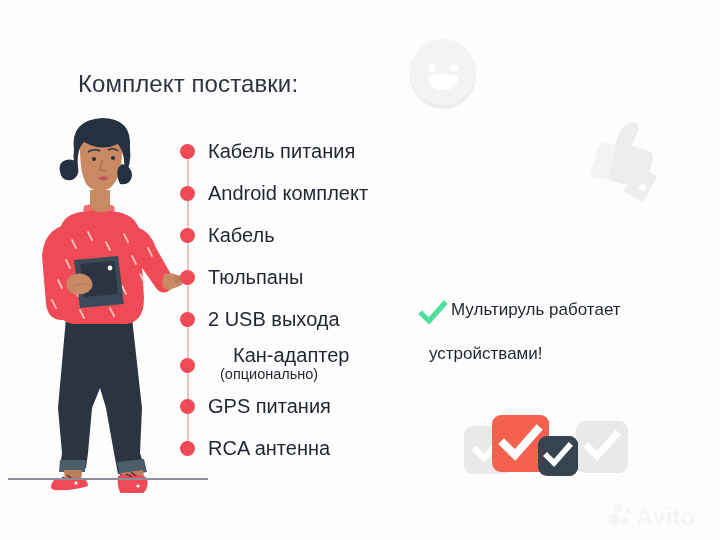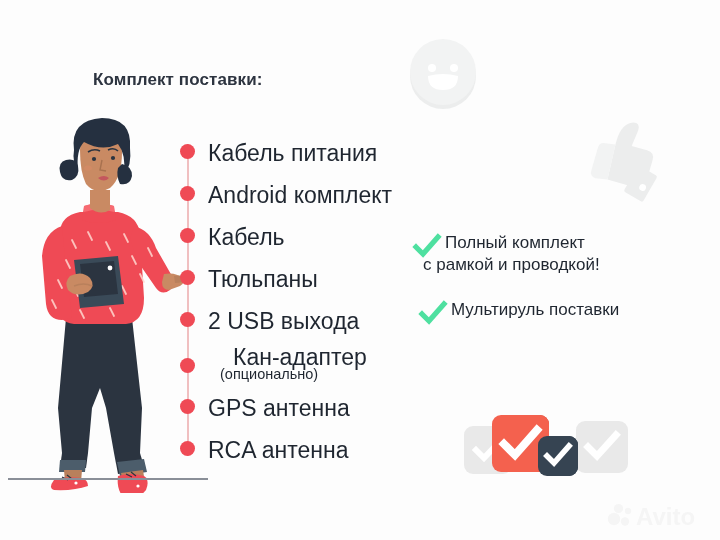--- a/index.html
+++ b/index.html
@@ -34,24 +34,24 @@
     position: absolute;
     left: 582px;
     top: 113px;
     width: 82px;
     height: 90px;
   }
 
   
   .title {
     position: absolute;
-    left: 93px;
+    left: 78px;
     top: 70px;
-    font-size: 17px;
-    font-weight: bold;
+    font-size: 24px;
+    font-weight: normal;
     color: #2d3440;
     letter-spacing: 0.1px;
     white-space: nowrap;
   }
 
   
   .list {
     position: absolute;
     left: 180px;
     top: 132px;
@@ -75,21 +75,21 @@
     position: absolute;
     left: 0px;
     width: 15px;
     height: 15px;
     border-radius: 50%;
     background: #ef4a55;
   }
   .bullet-label {
     position: absolute;
     left: 28px;
-    font-size: 23px;
+    font-size: 20px;
     color: #1f2630;
     white-space: nowrap;
     line-height: 1.18;
     text-align: right;
   }
   .bullet-sub {
     position: absolute;
     left: 40px;
     font-size: 14.5px;
     color: #1f2630;
@@ -300,52 +300,42 @@
     </div>
 
     <div class="list-item" style="top:212px;height:44px;">
       <span class="bullet" style="top:14px;"></span>
       <span class="bullet-label" style="top:0px;margin-left:25px;">Кан-адаптер</span>
       <span class="bullet-sub" style="top:22px;">(опционально)</span>
     </div>
 
     <div class="list-item" style="top:263px;height:24px;">
       <span class="bullet" style="top:4px;"></span>
-      <span class="bullet-label" style="top:0px;">GPS антенна</span>
+      <span class="bullet-label" style="top:0px;">GPS питания</span>
     </div>
 
     <div class="list-item" style="top:305px;height:24px;">
       <span class="bullet" style="top:4px;"></span>
       <span class="bullet-label" style="top:0px;">RCA антенна</span>
     </div>
   </div>
 
   <div class="title">Комплект поставки:</div>
 
-  <div class="feature" style="left:412px; top:233px; width:280px; height:52px;">
-    <span class="feature-check">
-      <svg viewBox="0 0 30 30" width="30" height="30">
-        <path d="M4 14 L11 21 L26 4" stroke="#4ee0a0" stroke-width="5.2" fill="none" stroke-linecap="square" stroke-linejoin="miter"></path>
-      </svg>
-    </span>
-    <span class="feature-text">
-      <span>Полный комплект</span><br>
-      <span style="margin-left:-22px;display:inline-block;">с рамкой и проводкой!</span>
-    </span>
-  </div>
 
   <div class="feature" style="left:418px; top:300px; width:280px; height:76px;">
     <span class="feature-check">
       <svg viewBox="0 0 30 30" width="30" height="30">
         <path d="M4 14 L11 21 L26 4" stroke="#4ee0a0" stroke-width="5.2" fill="none" stroke-linecap="square" stroke-linejoin="miter"></path>
       </svg>
     </span>
     <span class="feature-text">
-      <span>Мультируль поставки</span><br>
+      <span>Мультируль работает</span><br>
       <br>
+      <span style="margin-left:-22px;display:inline-block;">устройствами!</span>
     </span>
   </div>
 
   <div class="cluster">
     <div class="cbox grey-left">
       <svg viewBox="0 0 48 48" width="48" height="48">
         <path d="M12 24 L20 32 L37 14" stroke="#ffffff" stroke-width="6" fill="none" stroke-linecap="square"></path>
       </svg>
     </div>
     <div class="cbox grey-right">

